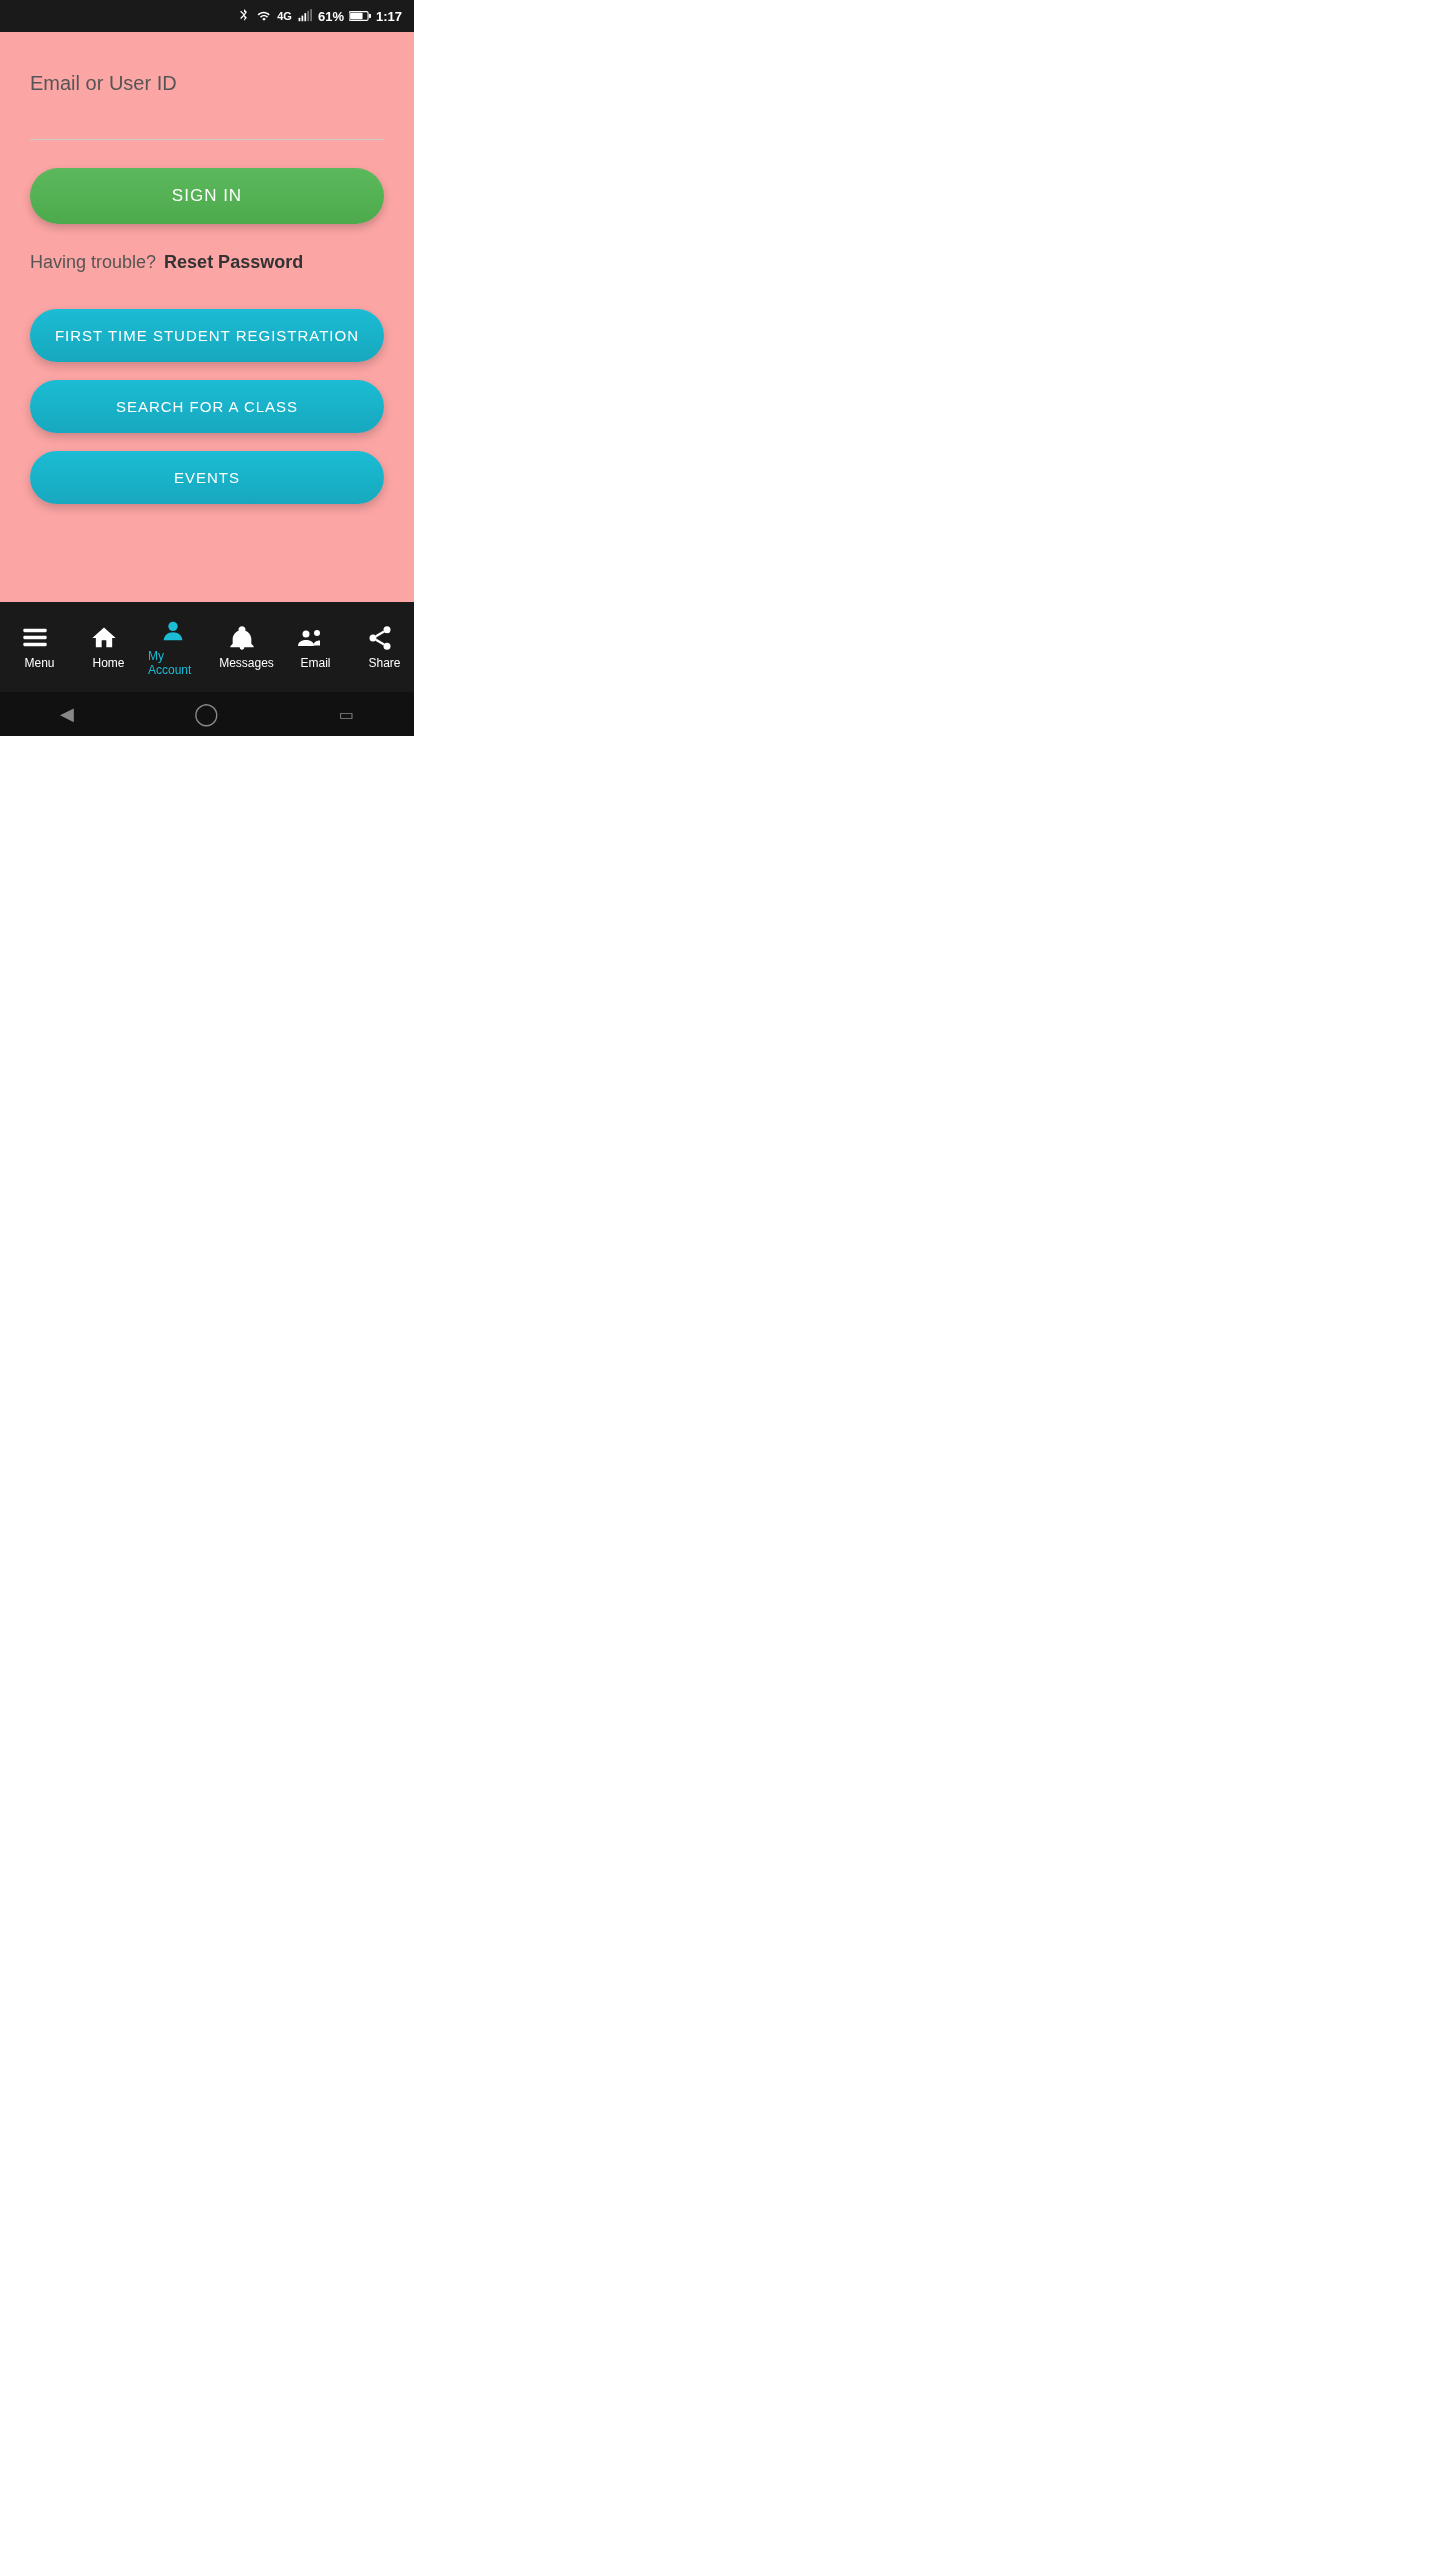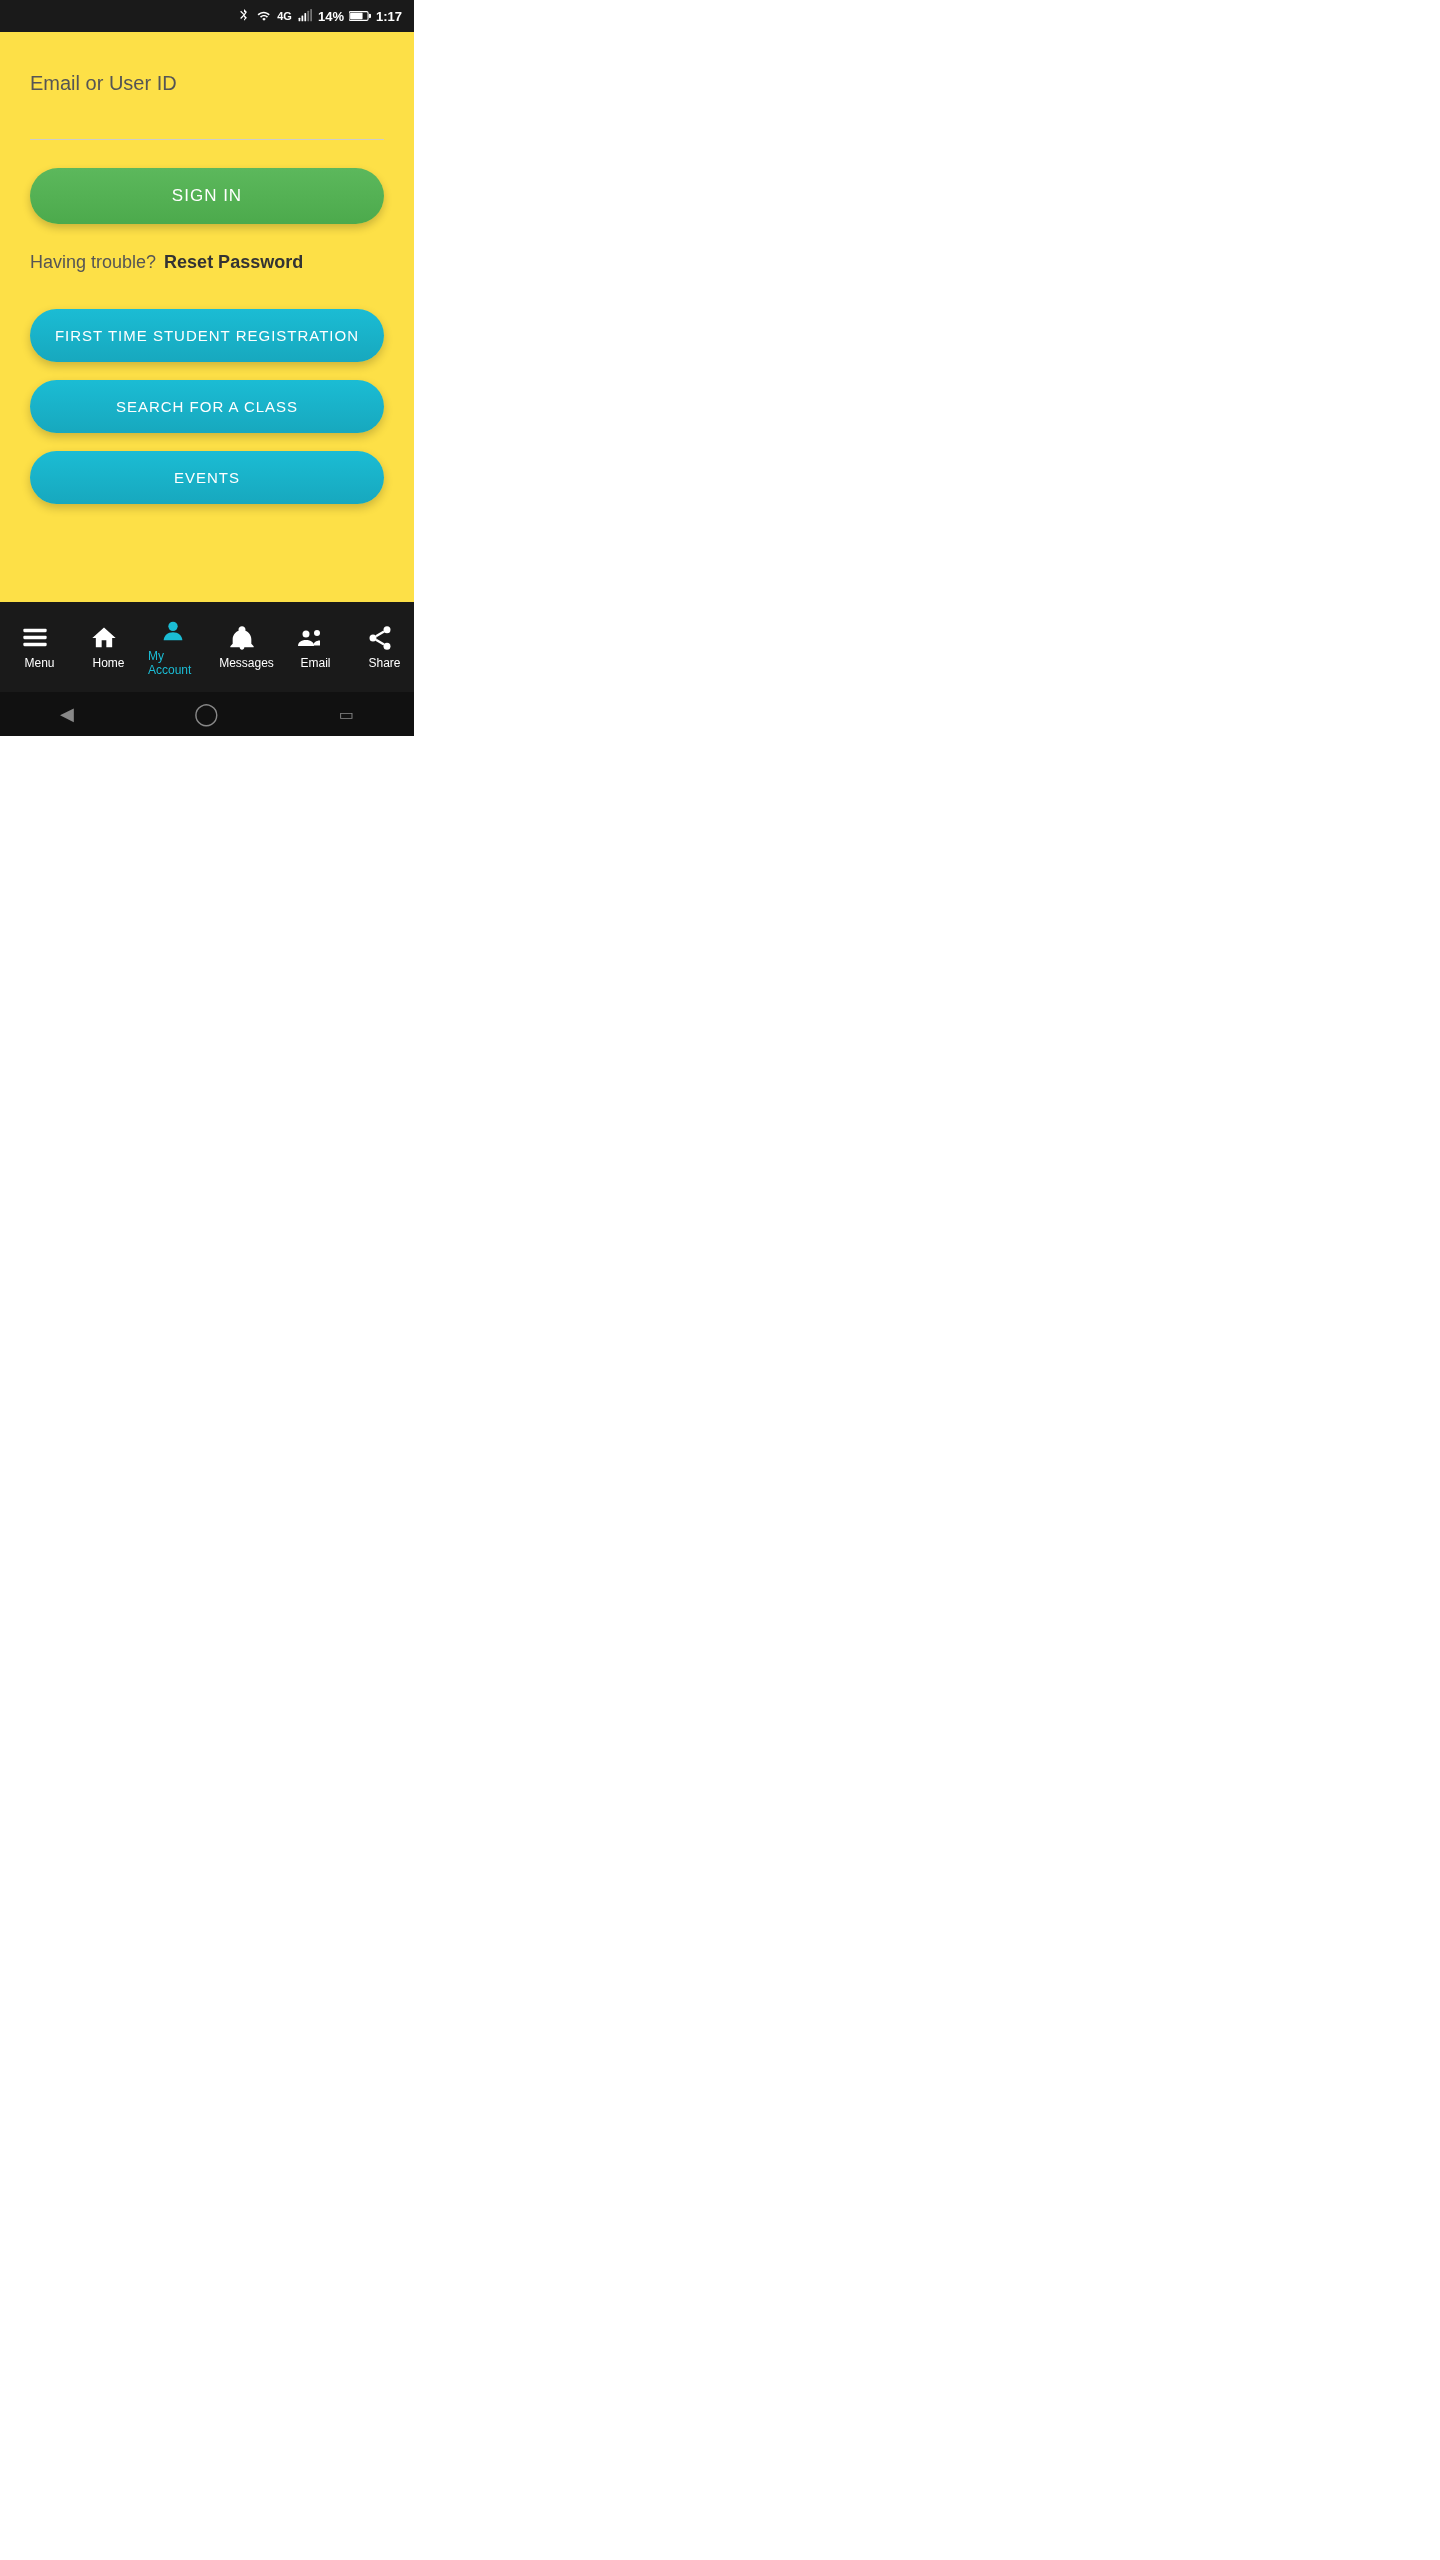--- a/index.html
+++ b/index.html
@@ -36,21 +36,21 @@
       color: white;
       font-size: 13px;
       font-weight: 600;
     }
 
     
     .main-content {
       flex: 1;
       padding: 40px 30px 20px;
       overflow-y: auto;
-      background: #fde047;
+      background: #fca5a5;
     }
 
     
     .field-group {
       margin-bottom: 28px;
     }
     .field-label {
       font-size: 20px;
       color: #555;
       font-weight: 400;
@@ -197,21 +197,21 @@
     <span class="status-text" style="font-size:11px;">4G</span>
 
     <svg width="16" height="14" viewBox="0 0 24 24" fill="white">
       <rect x="1" y="15" width="3" height="6" rx="1"></rect>
       <rect x="6" y="11" width="3" height="10" rx="1"></rect>
       <rect x="11" y="7" width="3" height="14" rx="1"></rect>
       <rect x="16" y="3" width="3" height="18" rx="1" opacity="0.4"></rect>
       <rect x="21" y="0" width="3" height="21" rx="1" opacity="0.4"></rect>
     </svg>
 
-    <span class="status-text">14%</span>
+    <span class="status-text">61%</span>
 
     <svg width="22" height="12" viewBox="0 0 30 14" fill="white">
       <rect x="0" y="1" width="26" height="12" rx="2" stroke="white" stroke-width="1.5" fill="none"></rect>
       <rect x="1.5" y="2.5" width="17" height="9" rx="1" fill="white"></rect>
       <rect x="27" y="4" width="3" height="6" rx="1.5" fill="white"></rect>
     </svg>
 
     <span class="status-text">1:17</span>
   </div>
 </div>

